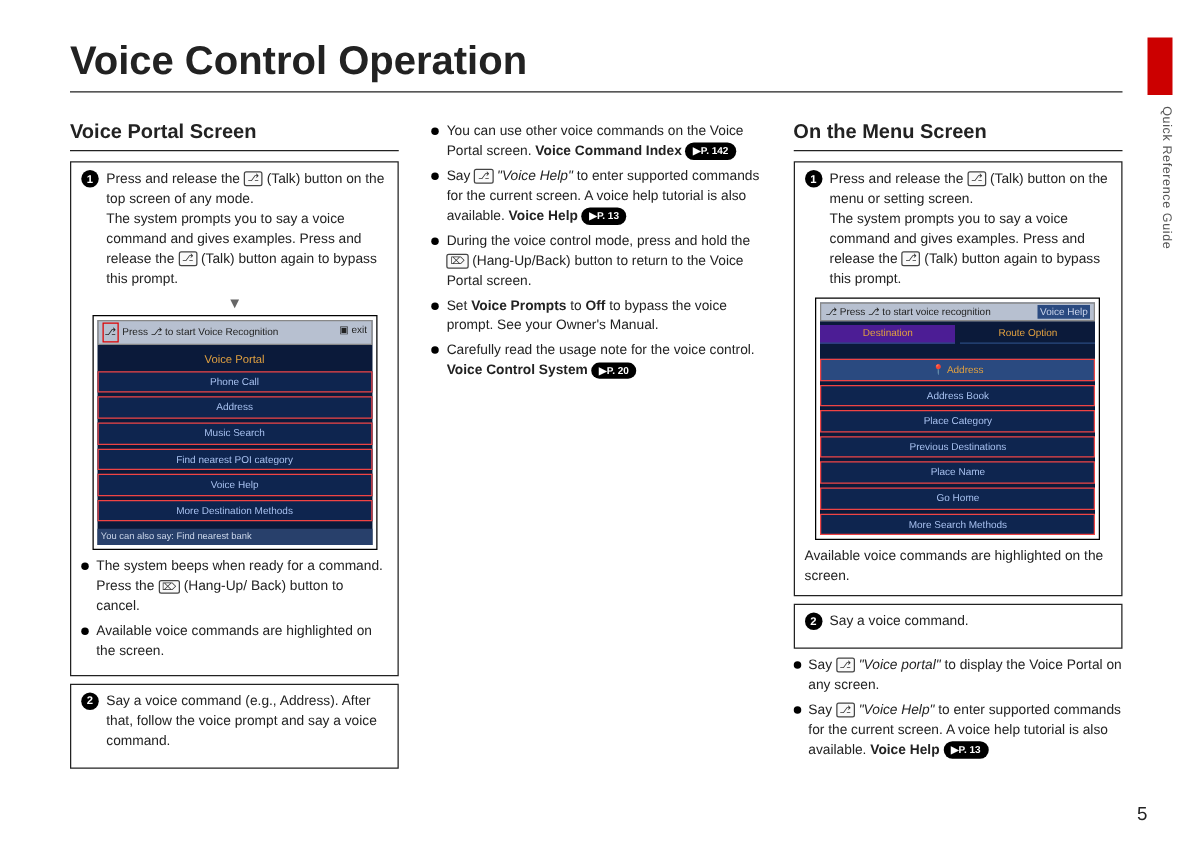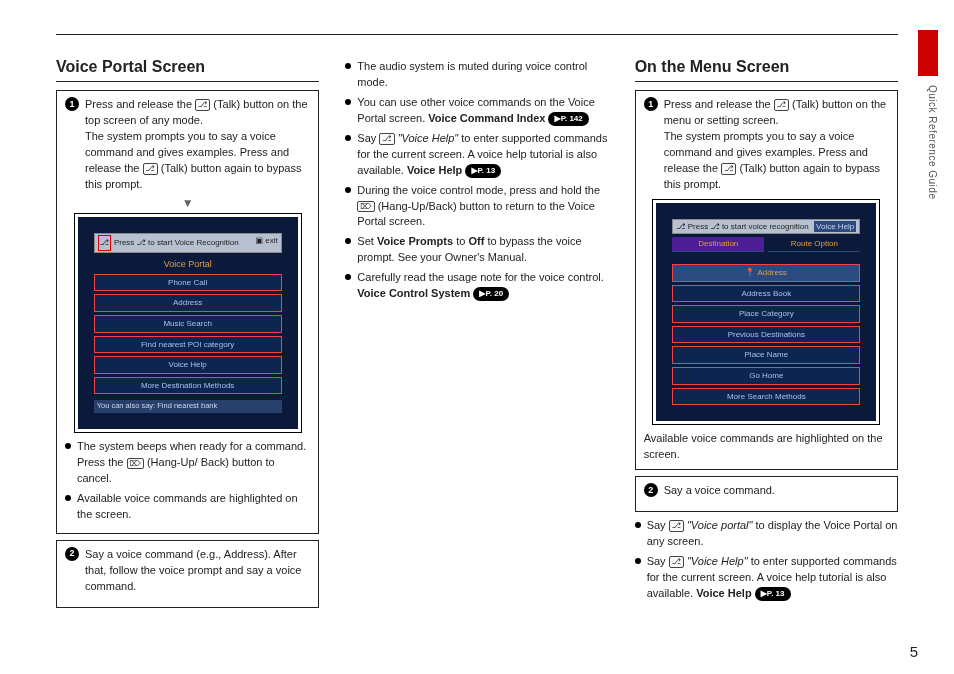--- a/index.html
+++ b/index.html
@@ -16,40 +16,41 @@
 .numrow{display:flex;gap:6px;margin-bottom:6px;}
 .circ{flex:none;width:14px;height:14px;border-radius:50%;background:#000;color:#fff;font-size:9px;font-weight:700;display:flex;align-items:center;justify-content:center;line-height:1;}
 .bul{display:flex;gap:6px;margin:4px 0;}
 .dot{flex:none;width:6px;height:6px;border-radius:50%;background:#000;margin-top:4px;}
 .icon{display:inline-block;border:1px solid #444;border-radius:2px;font-size:8px;padding:0 2px;line-height:1.2;vertical-align:middle;color:#333;background:#fafafa;}
 .pill{display:inline-block;background:#000;color:#fff;border-radius:8px;font-size:8px;padding:1px 6px;vertical-align:middle;font-weight:700;}
 b{font-weight:700;}
 i{font-style:italic;}
 
 .device{border:1px solid #000;padding:3px;margin:6px auto;width:220px;}
-.devinner{background:#0b1a3a;padding:16px;color:#c9d3ea;font-size:8px;}
+.devinner{background:#0b1a3a;padding:0;color:#c9d3ea;font-size:8px;}
 .devbar{display:flex;justify-content:space-between;background:#b7c0d0;color:#222;padding:1px 3px;border:1px solid #888;margin-bottom:3px;}
 .devtitle{text-align:center;color:#e0a040;font-size:9px;margin:5px 0 3px 0;}
 .devgrid{display:flex;flex-wrap:wrap;gap:3px;}
 .devbtn{flex:1 1 calc(50% - 3px);min-width:45%;background:#0e254f;border:1px solid #ef4444;color:#a7c0ef;text-align:center;padding:2px 1px;font-size:8px;}
 .devtabs{display:flex;gap:4px;margin-bottom:3px;}
 .devtab{flex:1;text-align:center;color:#e0a040;font-size:8px;padding:1px;border-bottom:1px solid #2a4a80;}
 .devtab.on{background:#4c1d95;}
 .devnote{background:#28406b;color:#cbd6ea;padding:1px 3px;font-size:7.5px;margin-top:6px;}
 .redframe{display:inline-block;border:1.5px solid #d00;padding:1px;margin-right:3px;}
 .arrow{text-align:center;color:#666;font-size:12px;line-height:0.7;margin-top:4px;}
 .pagenum{position:absolute;right:36px;bottom:14px;font-size:15px;}
 </style>
 </head>
 <body>
 
 <div class="page">
   <div class="redbar"></div>
   <div class="sidetab">Quick Reference Guide</div>
 
+  <h1>Voice Control Operation</h1>
   <hr class="rule">
 
   <div class="columns">
 
     <div class="col">
       <h2>Voice Portal Screen</h2>
       <hr class="hrs">
 
       <div class="box">
         <div class="numrow">
@@ -99,24 +100,20 @@
 
       <div class="box">
         <div class="numrow">
           <span class="circ">2</span>
           <div>Say a voice command (e.g., Address). After that, follow the voice prompt and say a voice command.</div>
         </div>
       </div>
     </div>
 
     <div class="col">
-      <div class="bul">
-          <span class="dot"></span>
-          <div>The audio system is muted during voice control mode.</div>
-        </div>
       <div class="bul">
           <span class="dot"></span>
         <div><span>You can use other voice commands on the Voice Portal screen.</span> <b>Voice Command Index</b> <span class="pill">▶P. 142</span></div>
       </div>
       <div class="bul">
           <span class="dot"></span>
         <div><span>Say</span> <span class="icon">⎇</span> <i>"Voice Help"</i> <span>to enter supported commands for the current screen. A voice help tutorial is also available.</span> <b>Voice Help</b> <span class="pill">▶P. 13</span></div>
       </div>
       <div class="bul">
           <span class="dot"></span>

